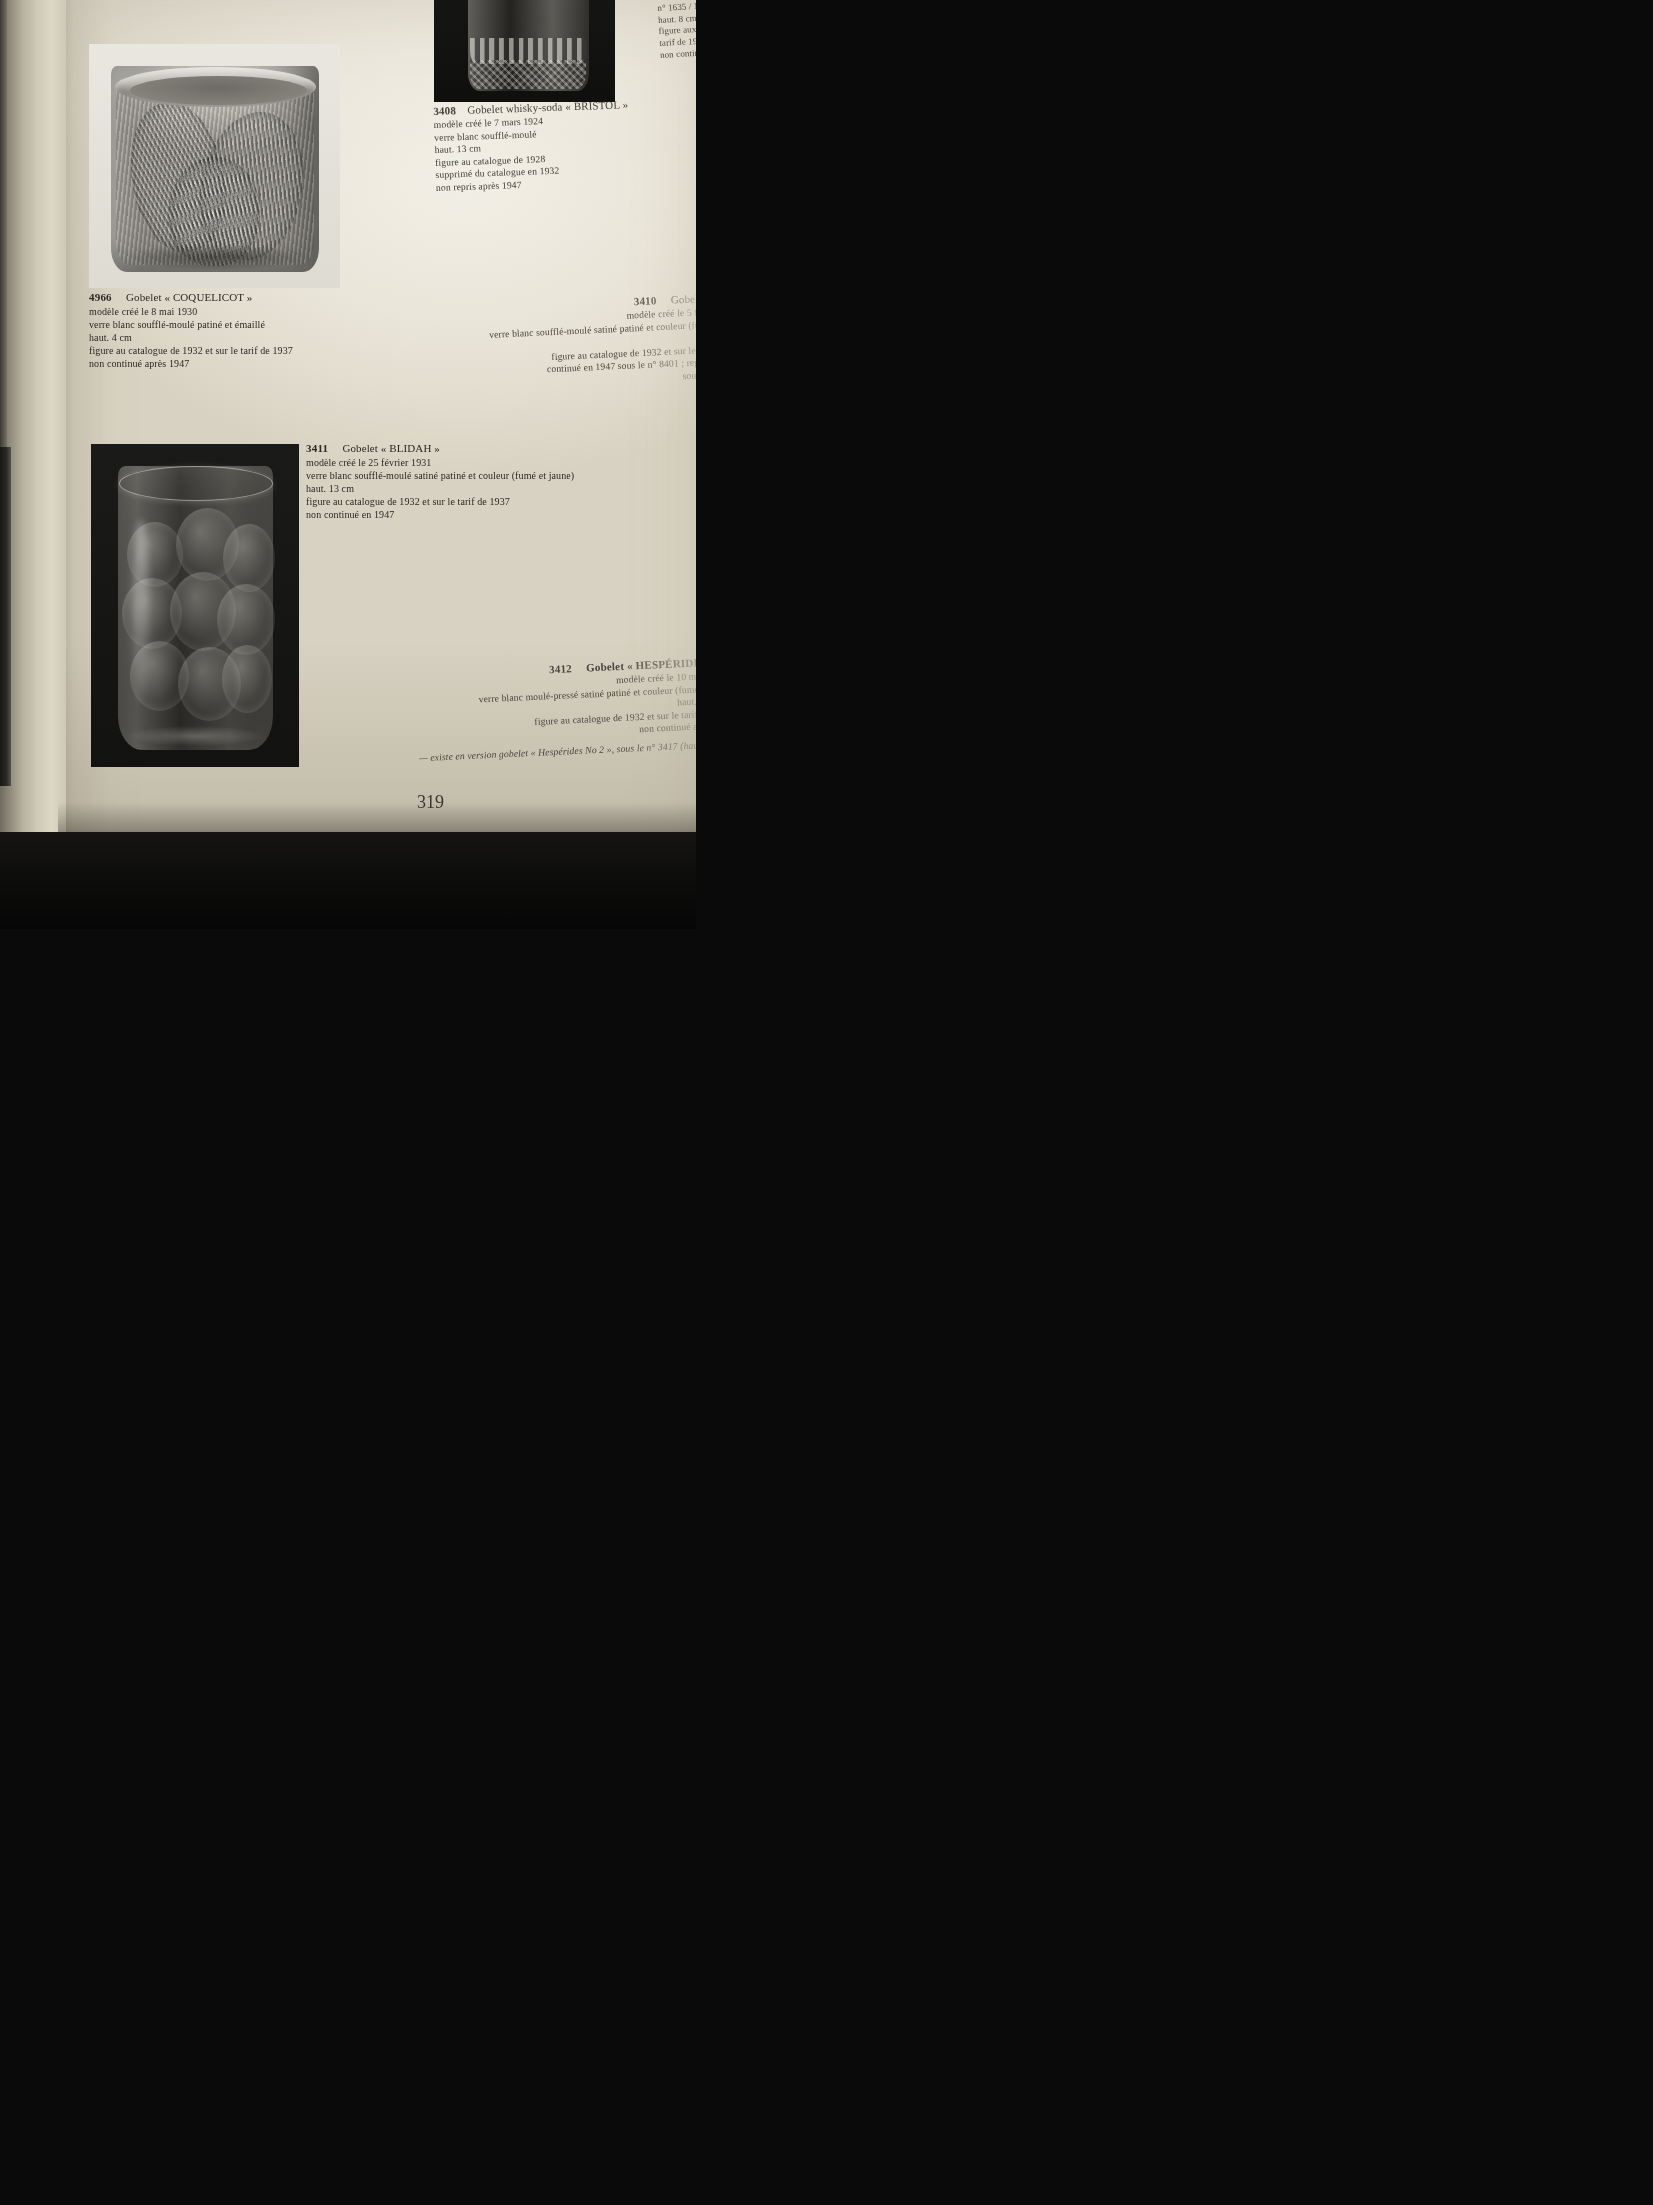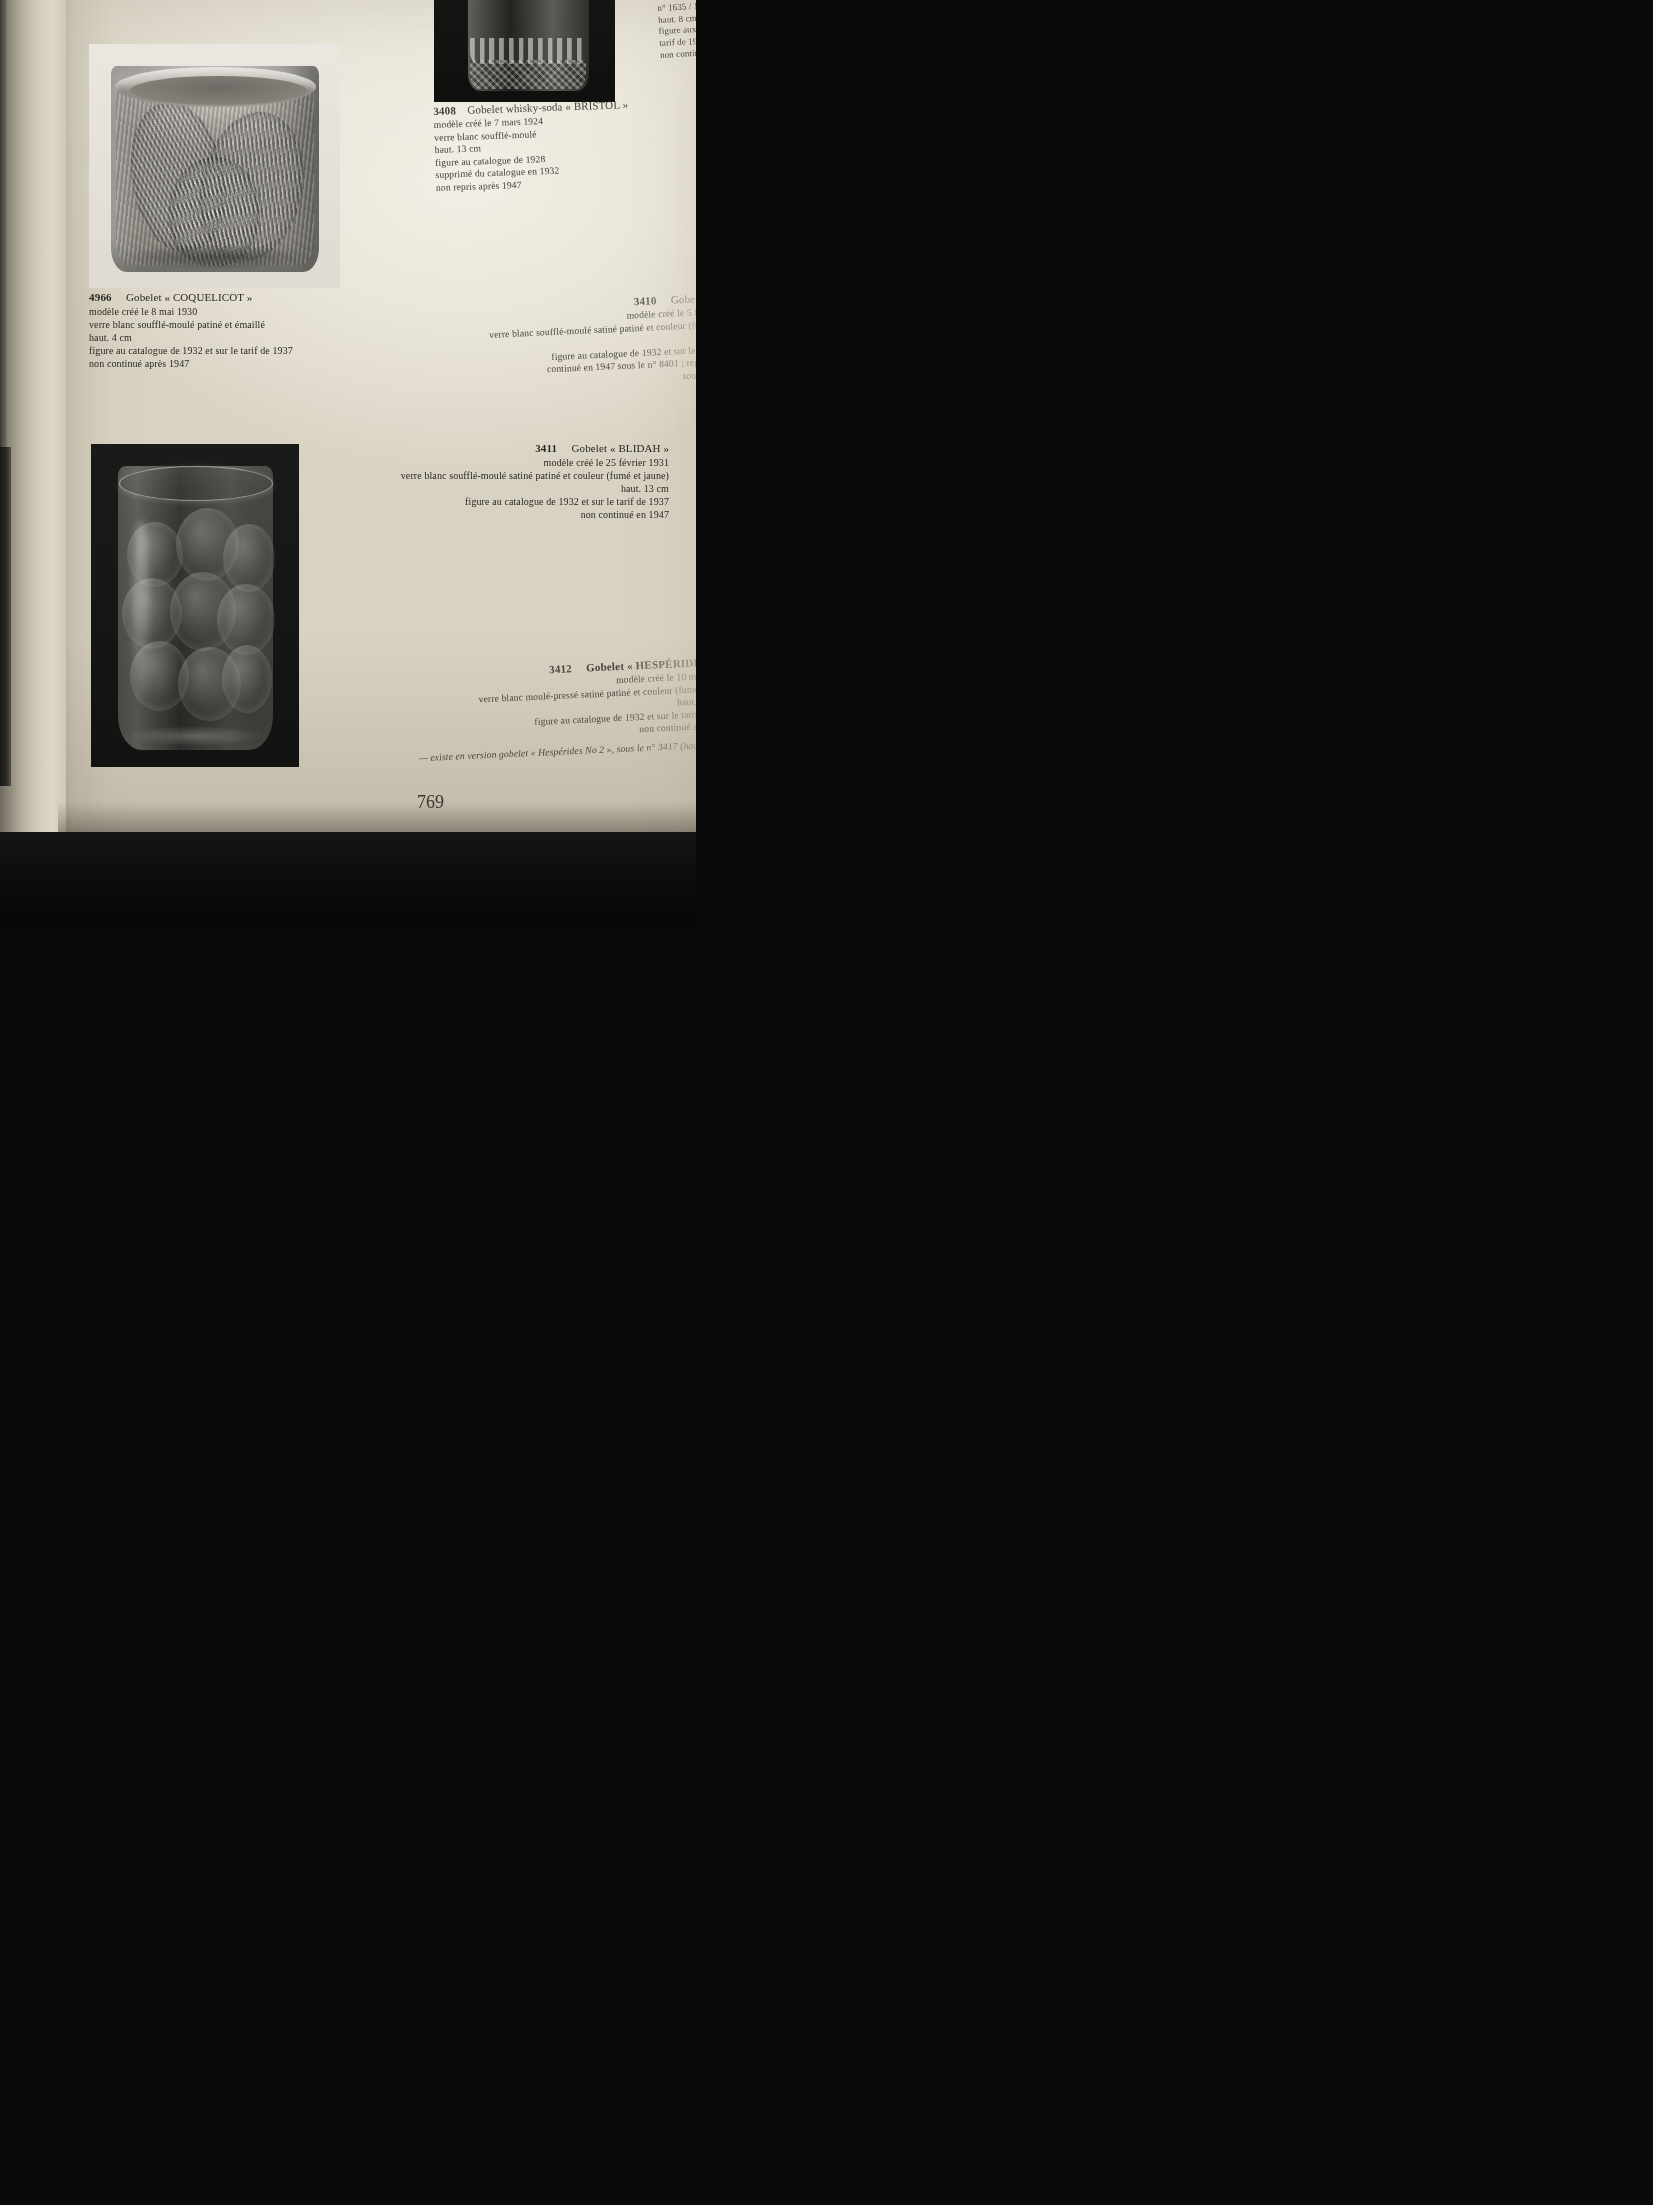--- a/index.html
+++ b/index.html
@@ -324,21 +324,21 @@
       <span>Gobelet</span>
     </span>
     <span class="line">modèle créé le 5 fév</span>
     <span class="line">verre blanc soufflé-moulé satiné patiné et couleur (fum</span>
     <span class="line">h</span>
     <span class="line">figure au catalogue de 1932 et sur le tar</span>
     <span class="line">continué en 1947 sous le n° 8401 ; repris</span>
     <span class="line">sous le</span>
   </div>
 
-  <div class="blk" style="left: 306px; top: 441px; width: 363px; text-align: right;">
+  <div class="blk" style="left: 306px; top: 441px; width: 363px;">
     <span class="line cap-title">
       <span class="num">3411</span>
       &nbsp;&nbsp;&nbsp;
       <span>Gobelet « BLIDAH »</span>
     </span>
     <span class="line"><span>modèle créé le </span><span class="b">25 février 1931</span></span>
     <span class="line">verre blanc soufflé-moulé satiné patiné et couleur (fumé et jaune)</span>
     <span class="line">haut. 13 cm</span>
     <span class="line">figure au catalogue de 1932 et sur le tarif de 1937</span>
     <span class="line">non continué en 1947</span>
@@ -352,17 +352,17 @@
     </span>
     <span class="line">modèle créé le 10 mars</span>
     <span class="line">verre blanc moulé-pressé satiné patiné et couleur (fumé et</span>
     <span class="line">haut. 12</span>
     <span class="line">figure au catalogue de 1932 et sur le tarif de</span>
     <span class="line">non continué aprè</span>
     <span class="line italic" style="margin-top:6px;">— existe en version gobelet « Hespérides No 2 », sous le n° 3417 (haut. 1</span>
   </div>
 
   <div class="folio-wrap">
-    <span style="font-size:18px; color:#3a372f;">769</span>
+    <span style="font-size:18px; color:#3a372f;">319</span>
   </div>
 
 </div>
 
 
 </body></html>

